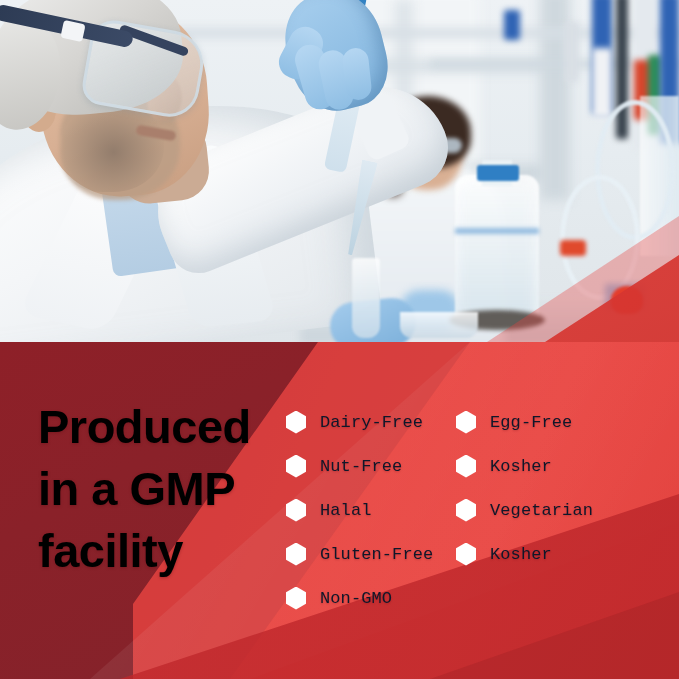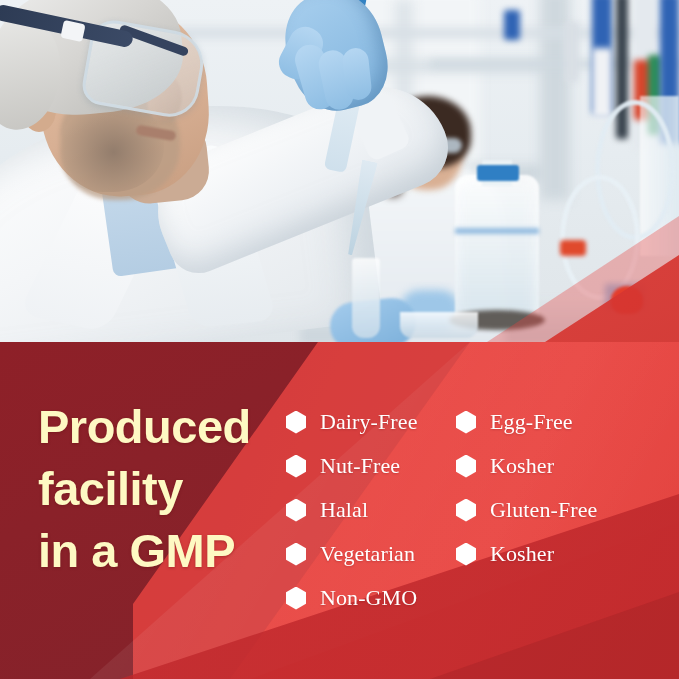--- a/index.html
+++ b/index.html
@@ -360,21 +360,21 @@
     position:absolute; inset:0;
     background:rgba(120,20,26,.18);
     clip-path:polygon(679px 250px, 679px 337px, 430px 337px);
   }
 
   
   .headline{
     position:absolute;
     left:38px; top:54px;
     width:250px;
-    color:#fef9c3;
+    color:#000000;
     font-family:"Liberation Sans","DejaVu Sans",sans-serif;
     font-weight:bold;
     font-size:47px;
     line-height:62px;
     letter-spacing:-.5px;
     text-shadow:0 1px 3px rgba(90,12,18,.35);
   }
   .headline .ln{ display:block; white-space:nowrap; }
 
   
@@ -394,23 +394,23 @@
     gap:14px;
   }
   .hex{
     width:20px; height:23px;
     background:#ffffff;
     clip-path:polygon(50% 0%,100% 25%,100% 75%,50% 100%,0% 75%,0% 25%);
     flex:0 0 auto;
     filter:drop-shadow(0 1px 1px rgba(110,16,22,.3));
   }
   .claim-label{
-    color:#ffffff;
-    font-family:Liberation Serif, serif;
-    font-size:22px;
+    color:#0f172a;
+    font-family:Liberation Mono, monospace;
+    font-size:17px;
     font-weight:normal;
     letter-spacing:.1px;
     white-space:nowrap;
     text-shadow:0 1px 2px rgba(110,16,22,.28);
   }
 </style>
 </head>
 <body>
 
 <div id="canvas">
@@ -501,22 +501,22 @@
   <div class="panel">
     <div class="panel-base"></div>
     <div class="slab-mid"></div>
     <div class="slab-dark"></div>
     <div class="slab-light"></div>
     <div class="slab-lower"></div>
     <div class="slab-lower2"></div>
 
     <div class="headline">
       <span class="ln">Produced</span>
+      <span class="ln">in a GMP</span>
       <span class="ln">facility</span>
-      <span class="ln">in a GMP</span>
     </div>
 
     <div class="claims">
       <div class="claim">
         <span class="hex"></span>
         <span class="claim-label">Dairy-Free</span>
       </div>
       <div class="claim">
         <span class="hex"></span>
         <span class="claim-label">Egg-Free</span>
@@ -528,25 +528,25 @@
       <div class="claim">
         <span class="hex"></span>
         <span class="claim-label">Kosher</span>
       </div>
       <div class="claim">
         <span class="hex"></span>
         <span class="claim-label">Halal</span>
       </div>
       <div class="claim">
         <span class="hex"></span>
+        <span class="claim-label">Vegetarian</span>
+      </div>
+      <div class="claim">
+        <span class="hex"></span>
         <span class="claim-label">Gluten-Free</span>
-      </div>
-      <div class="claim">
-        <span class="hex"></span>
-        <span class="claim-label">Vegetarian</span>
       </div>
       <div class="claim">
         <span class="hex"></span>
         <span class="claim-label">Kosher</span>
       </div>
       <div class="claim">
         <span class="hex"></span>
         <span class="claim-label">Non-GMO</span>
       </div>
     </div>

